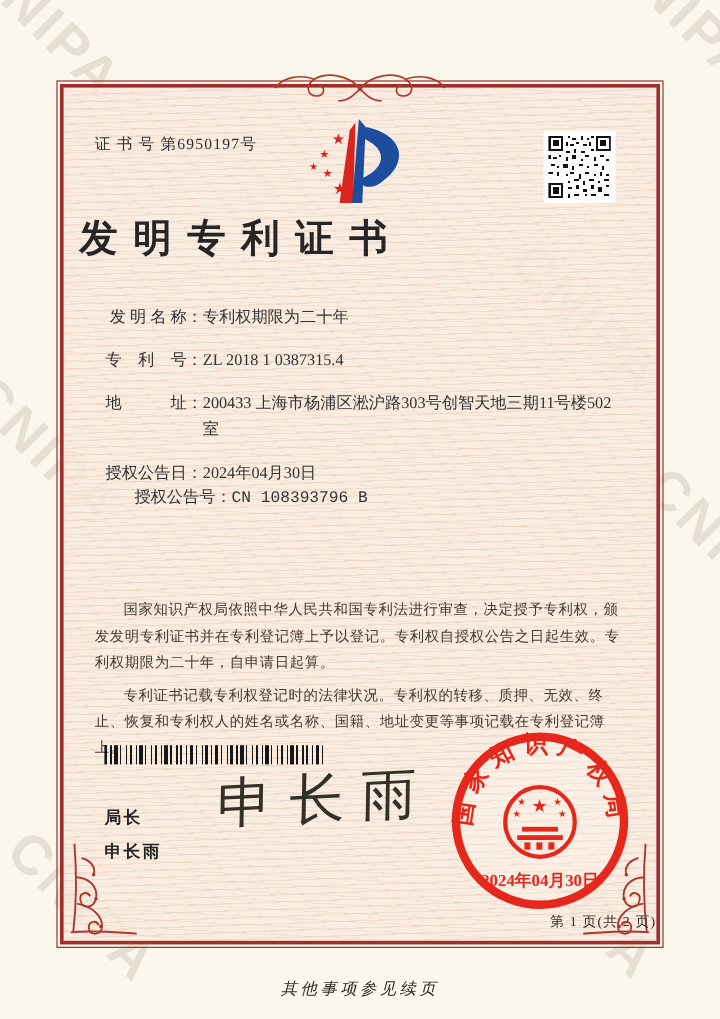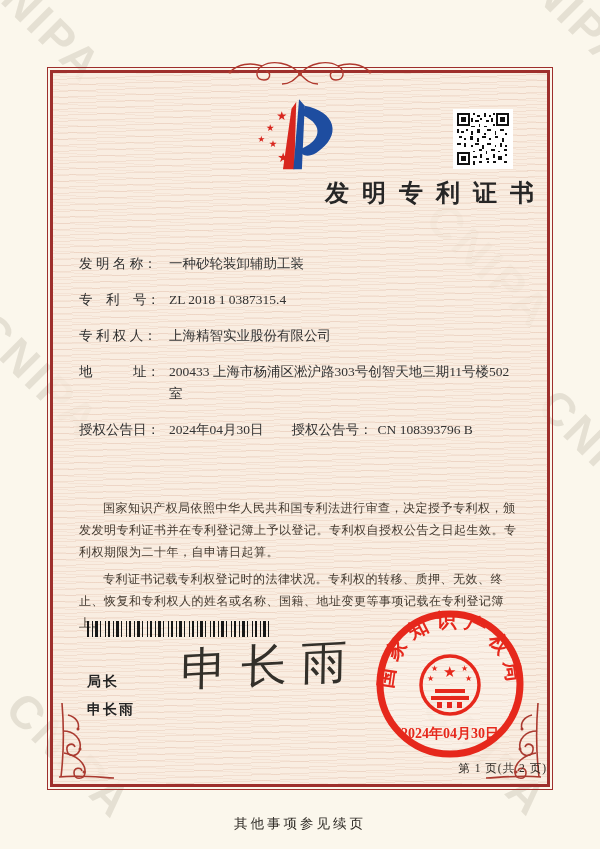--- a/index.html
+++ b/index.html
@@ -35,31 +35,31 @@
   }
   .ornament-top { position:absolute; left:50%; top:-17px; transform:translateX(-50%); width:180px; height:34px; }
   .corner { position:absolute; width:60px; height:80px; }
   .corner-bl { left:3px; bottom:3px; }
   .corner-br { right:3px; bottom:3px; transform:scaleX(-1); }
   
   .cert-no { position:absolute; left:26px; top:38px; font-size:13px; letter-spacing:1px; color:#2f2f2f; }
   .logo { position:absolute; left:50%; top:22px; transform:translateX(-50%); width:104px; height:84px; }
   .qr { position:absolute; right:34px; top:36px; width:60px; height:60px; background:#fff; padding:4px; }
   .title {
-    position:absolute; left:0; right:0; top:104px; text-align:right;
-    font-size:24px; font-weight:bold; letter-spacing:13px; text-indent:13px;
+    position:absolute; left:0; right:0; top:104px; text-align:left;
+    font-size:32px; font-weight:bold; letter-spacing:13px; text-indent:13px;
     color:#262626;
   }
   
   .fields { position:absolute; left:26px; right:20px; top:180px; font-size:13.5px; }
   .frow { margin-bottom:14px; line-height:22px; }
-  .flabel { display:inline-block; width:90px; vertical-align:top; color:#2f2f2f; }
+  .flabel { display:inline-block; width:90px; vertical-align:top; color:#2f2f2f;text-align:right; }
   .fvalue { display:inline-block; width:calc(100% - 96px); vertical-align:top; color:#333; }
-  .frow-double { display:flex; }
-  .frow-double .pair2 { margin-left:28px; }
+  .frow-double { display:flex;flex-direction:column; }
+  .frow-double .pair2 { margin-left:28px;font-family:Liberation Mono, monospace; }
   .pair2 .flabel { width:86px; }
   .pair2 .fvalue, .pair1 .fvalue2 { width:auto; }
   
   .paras { position:absolute; left:26px; right:23px; top:424px; }
   .paras p { font-size:12px; line-height:1.84; text-indent:2em; color:#42392f; margin-bottom:5px; letter-spacing:0.5px; }
   
   .barcode {
     position:absolute; left:34px; top:548px; width:184px; height:16px;
     background:repeating-linear-gradient(90deg,
       #171717 0 2px, transparent 2px 5px,
@@ -72,21 +72,21 @@
   .signer { position:absolute; left:34px; top:594px; font-size:14px; font-weight:bold; letter-spacing:2px; color:#242424; line-height:28px; font-family:"Liberation Sans","DejaVu Sans",sans-serif; }
   .signature {
     position:absolute; left:128px; top:562px;
     font-size:46px; letter-spacing:14px; color:#33302a;
     transform:rotate(-3deg) skewX(-4deg); white-space:nowrap;
   }
   
   .seal { position:absolute; right:20px; top:534px; width:154px; height:154px; }
   
   .page-num { position:absolute; left:0; right:0; bottom:8px; text-align:right; font-size:11.5px; letter-spacing:1px; color:#2e2a25; }
-  .foot-note { position:absolute; z-index:1; left:0; right:0; bottom:16px; text-align:center; font-size:13.5px; letter-spacing:3px; color:#2e2a25; }
+  .foot-note { position:absolute; z-index:1; left:0; right:0; bottom:16px; text-align:center; font-size:13.5px; letter-spacing:3px; color:#2e2a25;font-style:italic; }
 </style>
 </head>
 <body>
 
 <span class="wm wm1">CNIPA</span>
 <span class="wm wm2">CNIPA</span>
 <span class="wm wm3">CNIPA</span>
 <span class="wm wm4">CNIPA</span>
 <span class="wm wm5">CNIPA</span>
 <span class="wm wm6">CNIPA</span>
@@ -129,20 +129,21 @@
       <path d="M8,52 C20,54 30,62 29,72 C28,79 18,79 18,72 C18,66 25,66 26,70"></path>
       <path d="M12,14 C20,16 24,22 22,28"></path>
     </g>
     <g fill="#aa3a30">
         <circle cx="24" cy="48" r="1.5"></circle>
         <circle cx="28" cy="71" r="1.5"></circle>
         <circle cx="22" cy="28" r="1.5"></circle>
       </g>
   </svg>
 
+  <div class="cert-no">证 书 号 第6950197号</div>
 
   <svg class="logo" viewBox="0 0 110 84">
     <g fill="#d8261e" font-family="DejaVu Sans, sans-serif">
       <text x="30" y="24" font-size="13">★</text>
       <text x="19" y="36" font-size="10">★</text>
       <text x="10" y="47" font-size="9">★</text>
       <text x="22" y="53" font-size="10">★</text>
       <text x="31" y="68" font-size="14">★</text>
     </g>
     <polygon points="46,12 51,5 49,76 37,76" fill="#d8261e"></polygon>
@@ -224,27 +225,24 @@
         <rect x="34" y="54" width="2" height="2"></rect>
       <rect x="40" y="54" width="4" height="2"></rect>
         <rect x="52" y="54" width="4" height="2"></rect>
     </g>
   </svg>
 
   <div class="title">发明专利证书</div>
 
   <div class="fields">
     <div class="frow">
-      <span class="flabel">发 明 名 称：</span><span class="fvalue">一种砂轮装卸辅助工装</span>
+      <span class="flabel">发 明 名 称：</span><span class="fvalue">专利权期限为二十年</span>
     </div>
     <div class="frow">
       <span class="flabel">专　利　号：</span><span class="fvalue">ZL 2018 1 0387315.4</span>
-    </div>
-    <div class="frow">
-      <span class="flabel">专 利 权 人：</span><span class="fvalue">上海精智实业股份有限公司</span>
     </div>
     <div class="frow">
       <span class="flabel">地　　　址：</span><span class="fvalue">200433 上海市杨浦区淞沪路303号创智天地三期11号楼502室</span>
     </div>
     <div class="frow frow-double">
       <span class="pair1">
         <span class="flabel">授权公告日：</span><span class="fvalue fvalue2">2024年04月30日</span>
       </span>
       <span class="pair2">
         <span class="flabel">授权公告号：</span><span class="fvalue">CN 108393796 B</span>

